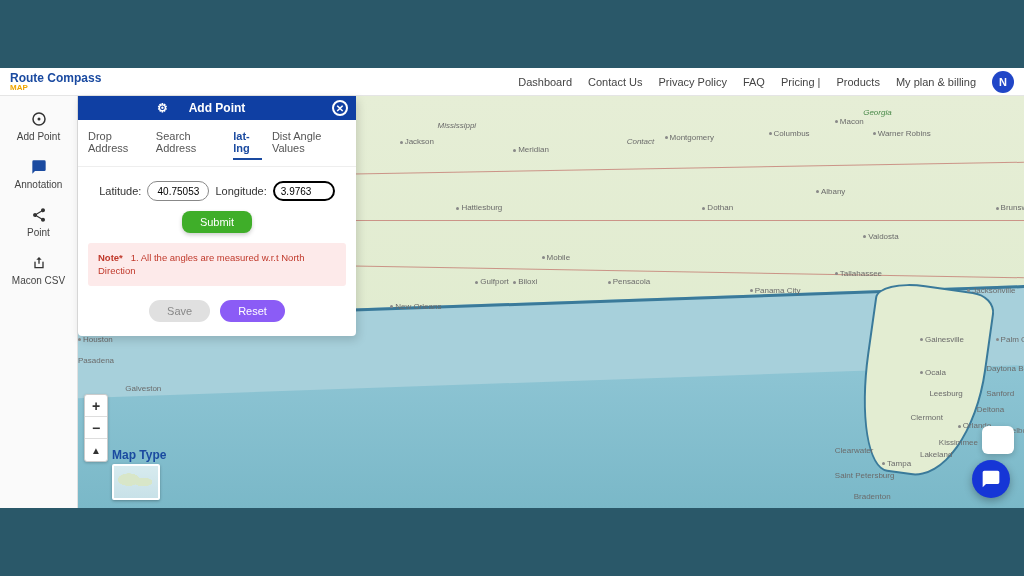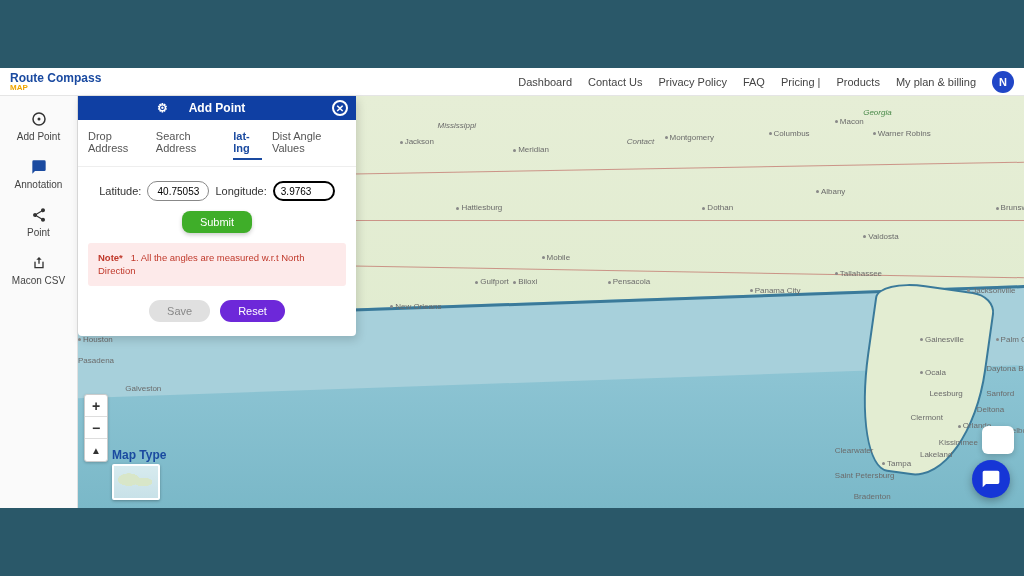--- a/index.html
+++ b/index.html
@@ -42,21 +42,21 @@
 .tab { cursor: pointer; padding-bottom: 4px; }
 .tab.active { color: #1a4aa0; border-bottom: 2px solid #1a4aa0; font-weight: bold; }
 .form-row { display: flex; align-items: center; justify-content: center; gap: 6px; padding: 14px 10px 8px; font-size: 11px; color: #333; }
 .num-input { width: 62px; height: 20px; border: 1px solid #888; border-radius: 10px; padding: 0 6px; font-size: 10px; text-align: center; }
 .num-input.active { border: 2px solid #000; }
 .submit-btn { background: #3fae29; color: #fff; border: none; border-radius: 8px; padding: 5px 18px; font-size: 11px; cursor: pointer; display: block; margin: 2px auto 10px; box-shadow: 0 2px 4px rgba(0,0,0,.2); }
 .note-box { margin: 6px 10px 10px; background: #fdeaea; border-radius: 3px; padding: 8px 10px; font-size: 9.5px; color: #c0392b; line-height: 1.4; }
 .note-label { font-weight: bold; color: #c0392b; }
 .action-row { display: flex; justify-content: center; gap: 10px; padding: 4px 0 14px; }
 .save-btn { background: #e0e0e0; color: #888; border: none; border-radius: 12px; padding: 5px 18px; font-size: 11px; cursor: not-allowed; }
-.reset-btn { background: #6d28d9; color: #fff; border: none; border-radius: 12px; padding: 5px 18px; font-size: 11px; cursor: pointer; }
+.reset-btn { background: #8b5cf6; color: #fff; border: none; border-radius: 12px; padding: 5px 18px; font-size: 11px; cursor: pointer; }
 
 
 .zoom-ctrl { position: absolute; left: 6px; bottom: 46px; width: 24px; background: #fff; border: 1px solid #ccc; border-radius: 3px; box-shadow: 0 1px 3px rgba(0,0,0,.2); z-index: 15; }
 .zoom-btn { height: 22px; display: flex; align-items: center; justify-content: center; font-size: 14px; font-weight: bold; color: #333; cursor: pointer; border-bottom: 1px solid #ddd; }
 .zoom-btn:last-child { border-bottom: none; font-size: 10px; }
 .maptype { position: absolute; left: 34px; bottom: 8px; z-index: 15; }
 .maptype-label { font-size: 12px; font-weight: bold; color: #1a4aa0; margin-bottom: 2px; }
 .maptype-thumb { width: 48px; height: 36px; border: 2px solid #fff; box-shadow: 0 1px 3px rgba(0,0,0,.3); background: linear-gradient(180deg,#d7ebef 0%, #c8e1e8 100%); border-radius: 2px; cursor: pointer; position: relative; }
 .maptype-thumb::after { content: ''; position: absolute; inset: 4px; background: radial-gradient(ellipse at 30% 40%, #d8e6c8 30%, transparent 31%), radial-gradient(ellipse at 70% 50%, #d8e6c8 25%, transparent 26%); }
 

